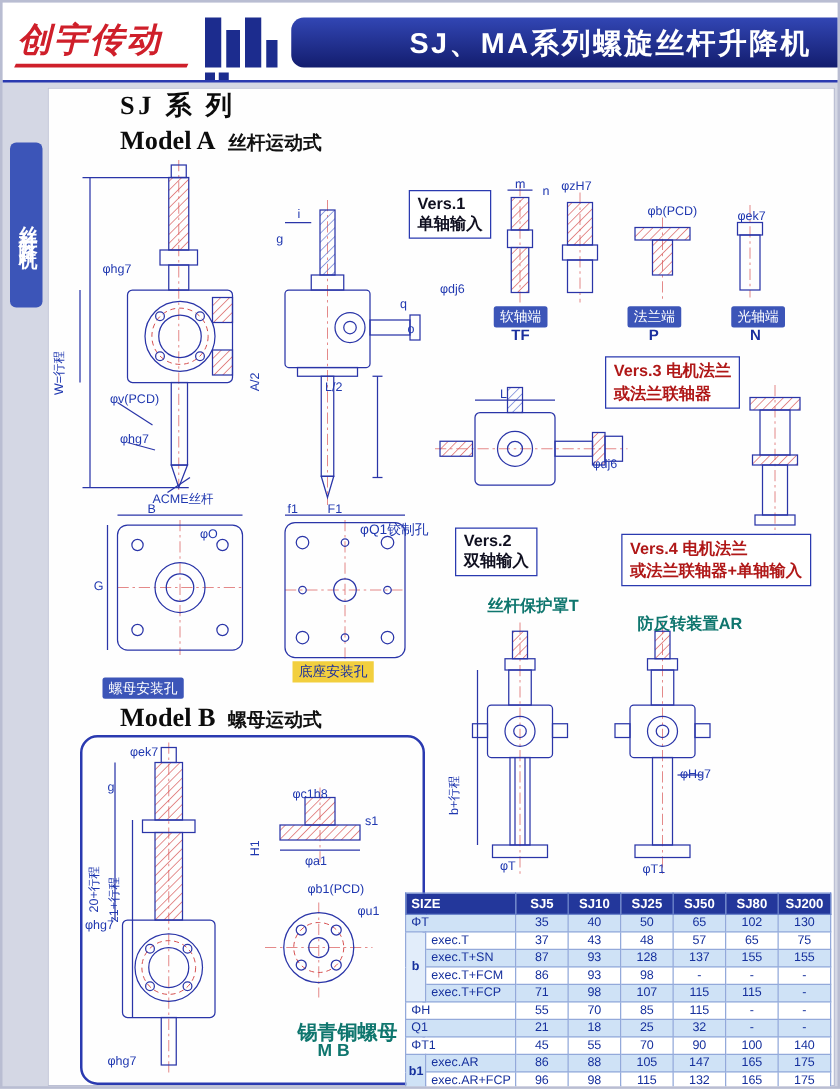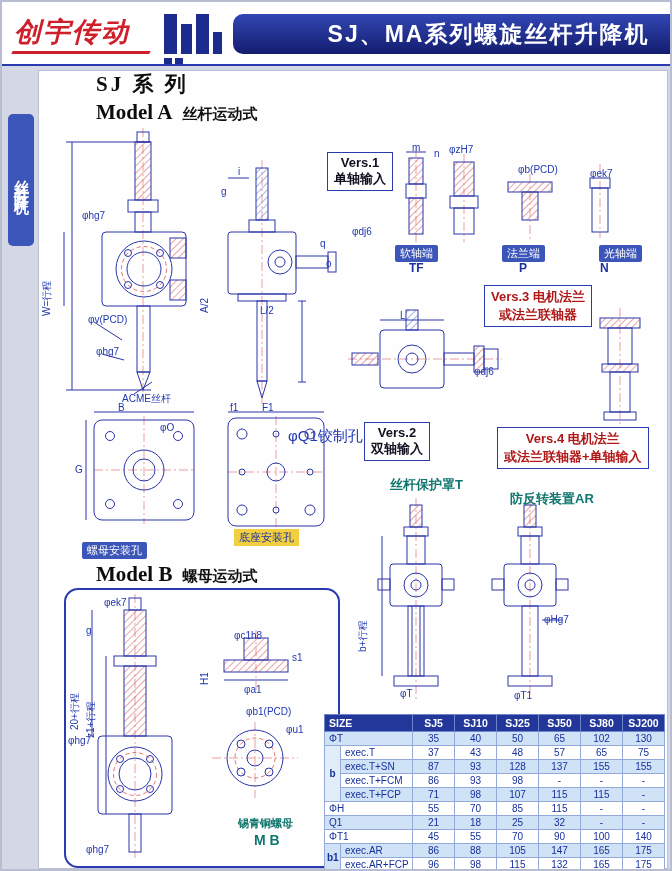--- a/index.html
+++ b/index.html
@@ -26,24 +26,24 @@
   
   .sidetab{position:absolute;left:6px;top:112px;width:26px;height:132px;background:#3c55b8;border-radius:5px;
     display:flex;align-items:center;justify-content:center;}
   .sidetab span{writing-mode:vertical-rl;text-orientation:upright;color:#fff;font:bold 15px "Liberation Sans",sans-serif;letter-spacing:5px;}
   
   .h-series{position:absolute;left:94px;top:68px;font:bold 21px "Liberation Serif",serif;color:#0c0c0c;letter-spacing:3px;}
   .h-model{position:absolute;font:bold 21px "Liberation Serif",serif;color:#0c0c0c;}
   .h-model .desc{font:bold 15px "Liberation Sans",sans-serif;margin-left:10px;color:#111;}
   
   .dim{position:absolute;font:10px "Liberation Sans",sans-serif;color:#2038b0;white-space:nowrap;}
-  .dim.sm{font-size:15px;margin-top:11px;}
+  .dim.sm{font-size:11px;}
   .rot{transform:rotate(-90deg);transform-origin:0 100%;}
   .callout{position:absolute;font:bold 13px "Liberation Sans",sans-serif;color:#0f766e;white-space:nowrap;}
-  .vbox{position:absolute;border:1.5px solid #2a3ab0;background:#fff;padding:2px 6px;text-align:center;line-height:1.3;white-space:nowrap;}
+  .vbox{position:absolute;border:1.5px solid #2a3ab0;background:#fff;padding:2px 6px;text-align:left;line-height:1.3;white-space:nowrap;}
   .vbox div{font:bold 13px "Liberation Sans",sans-serif;color:#101020;}
   .vbox.red div{color:#b01818;}
   .tagblue{position:absolute;background:#3c55b8;color:#fff;font:11px "Liberation Sans",sans-serif;padding:1px 5px;border-radius:2px;white-space:nowrap;}
   .tagyellow{position:absolute;background:#f2cf3e;color:#1b2f9e;font:11px "Liberation Sans",sans-serif;padding:1px 5px;white-space:nowrap;}
   .code{position:absolute;font:bold 12px "Liberation Sans",sans-serif;color:#1b2f9e;}
   .draw{position:absolute;left:0;top:0;}
   
   .mb-frame{position:absolute;left:62px;top:586px;width:272px;height:276px;border:2px solid #2a3ab0;border-radius:14px;}
   
   .spec{position:absolute;left:322px;top:712px;width:340px;}
@@ -296,26 +296,26 @@
   </div>
   <div class="vbox red" style="left:495px;top:425px;">
     <div>Vers.4 电机法兰</div>
     <div>或法兰联轴器+单轴输入</div>
   </div>
 
   <div class="tagblue" style="left:393px;top:243px;">软轴端</div>
   <div class="code" style="left:407px;top:259px;">TF</div>
   <div class="tagblue" style="left:500px;top:243px;">法兰端</div>
   <div class="code" style="left:517px;top:259px;">P</div>
-  <div class="tagblue" style="left:597px;top:243px;">光轴端</div>
+  <div class="tagblue" style="left:583px;top:243px;">光轴端</div>
   <div class="code" style="left:598px;top:259px;">N</div>
 
   <div class="callout" style="left:388px;top:474px;">丝杆保护罩T</div>
   <div class="callout" style="left:508px;top:488px;">防反转装置AR</div>
-  <div class="callout" style="left:236px;top:814px;font-size:11px;">锡青铜螺母</div>
+  <div class="callout" style="left:236px;top:814px;font-size:16px;">锡青铜螺母</div>
   <div class="callout" style="left:252px;top:830px;font-size:14px;">M B</div>
 
   <div class="tagblue" style="left:80px;top:540px;">螺母安装孔</div>
   <div class="tagyellow" style="left:232px;top:527px;">底座安装孔</div>
   <div class="dim" style="left:120px;top:390px;">ACME丝杆</div>
 
   <div class="dim" style="left:80px;top:208px;">φhg7</div>
   <div class="dim rot" style="left:52px;top:300px;">W=行程</div>
   <div class="dim" style="left:86px;top:312px;">φv(PCD)</div>
   <div class="dim" style="left:94px;top:344px;">φhg7</div>

